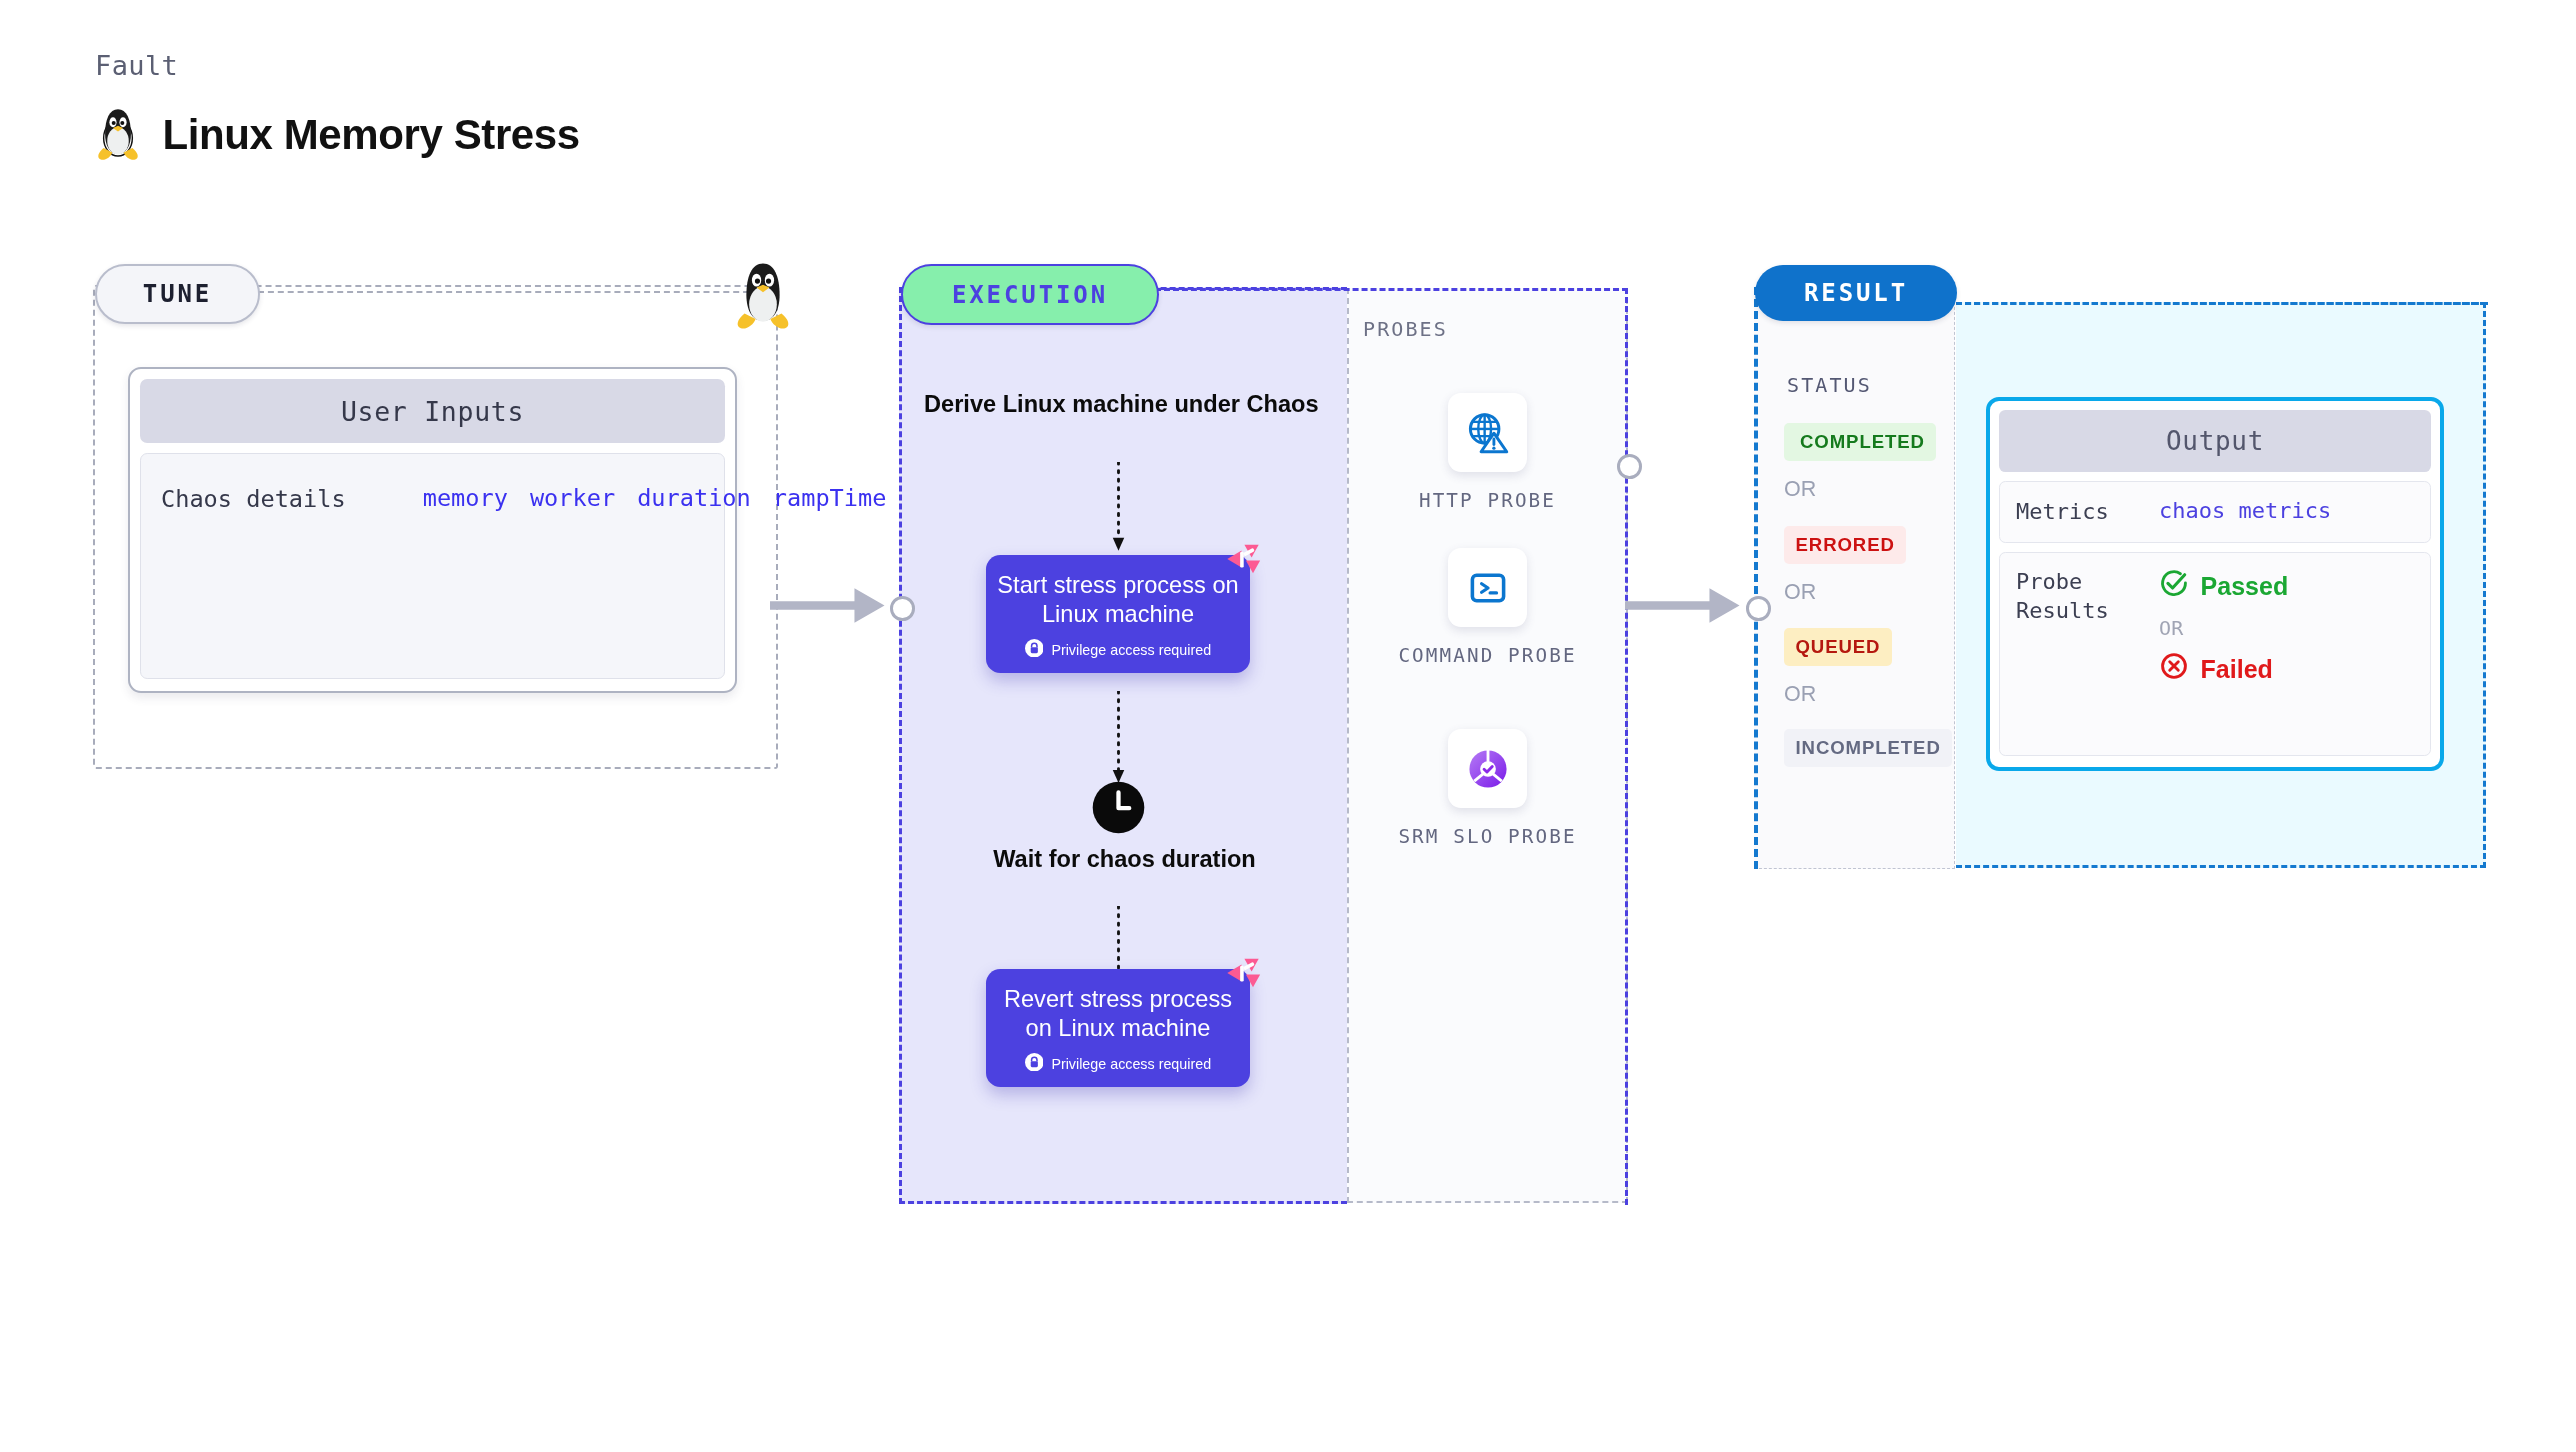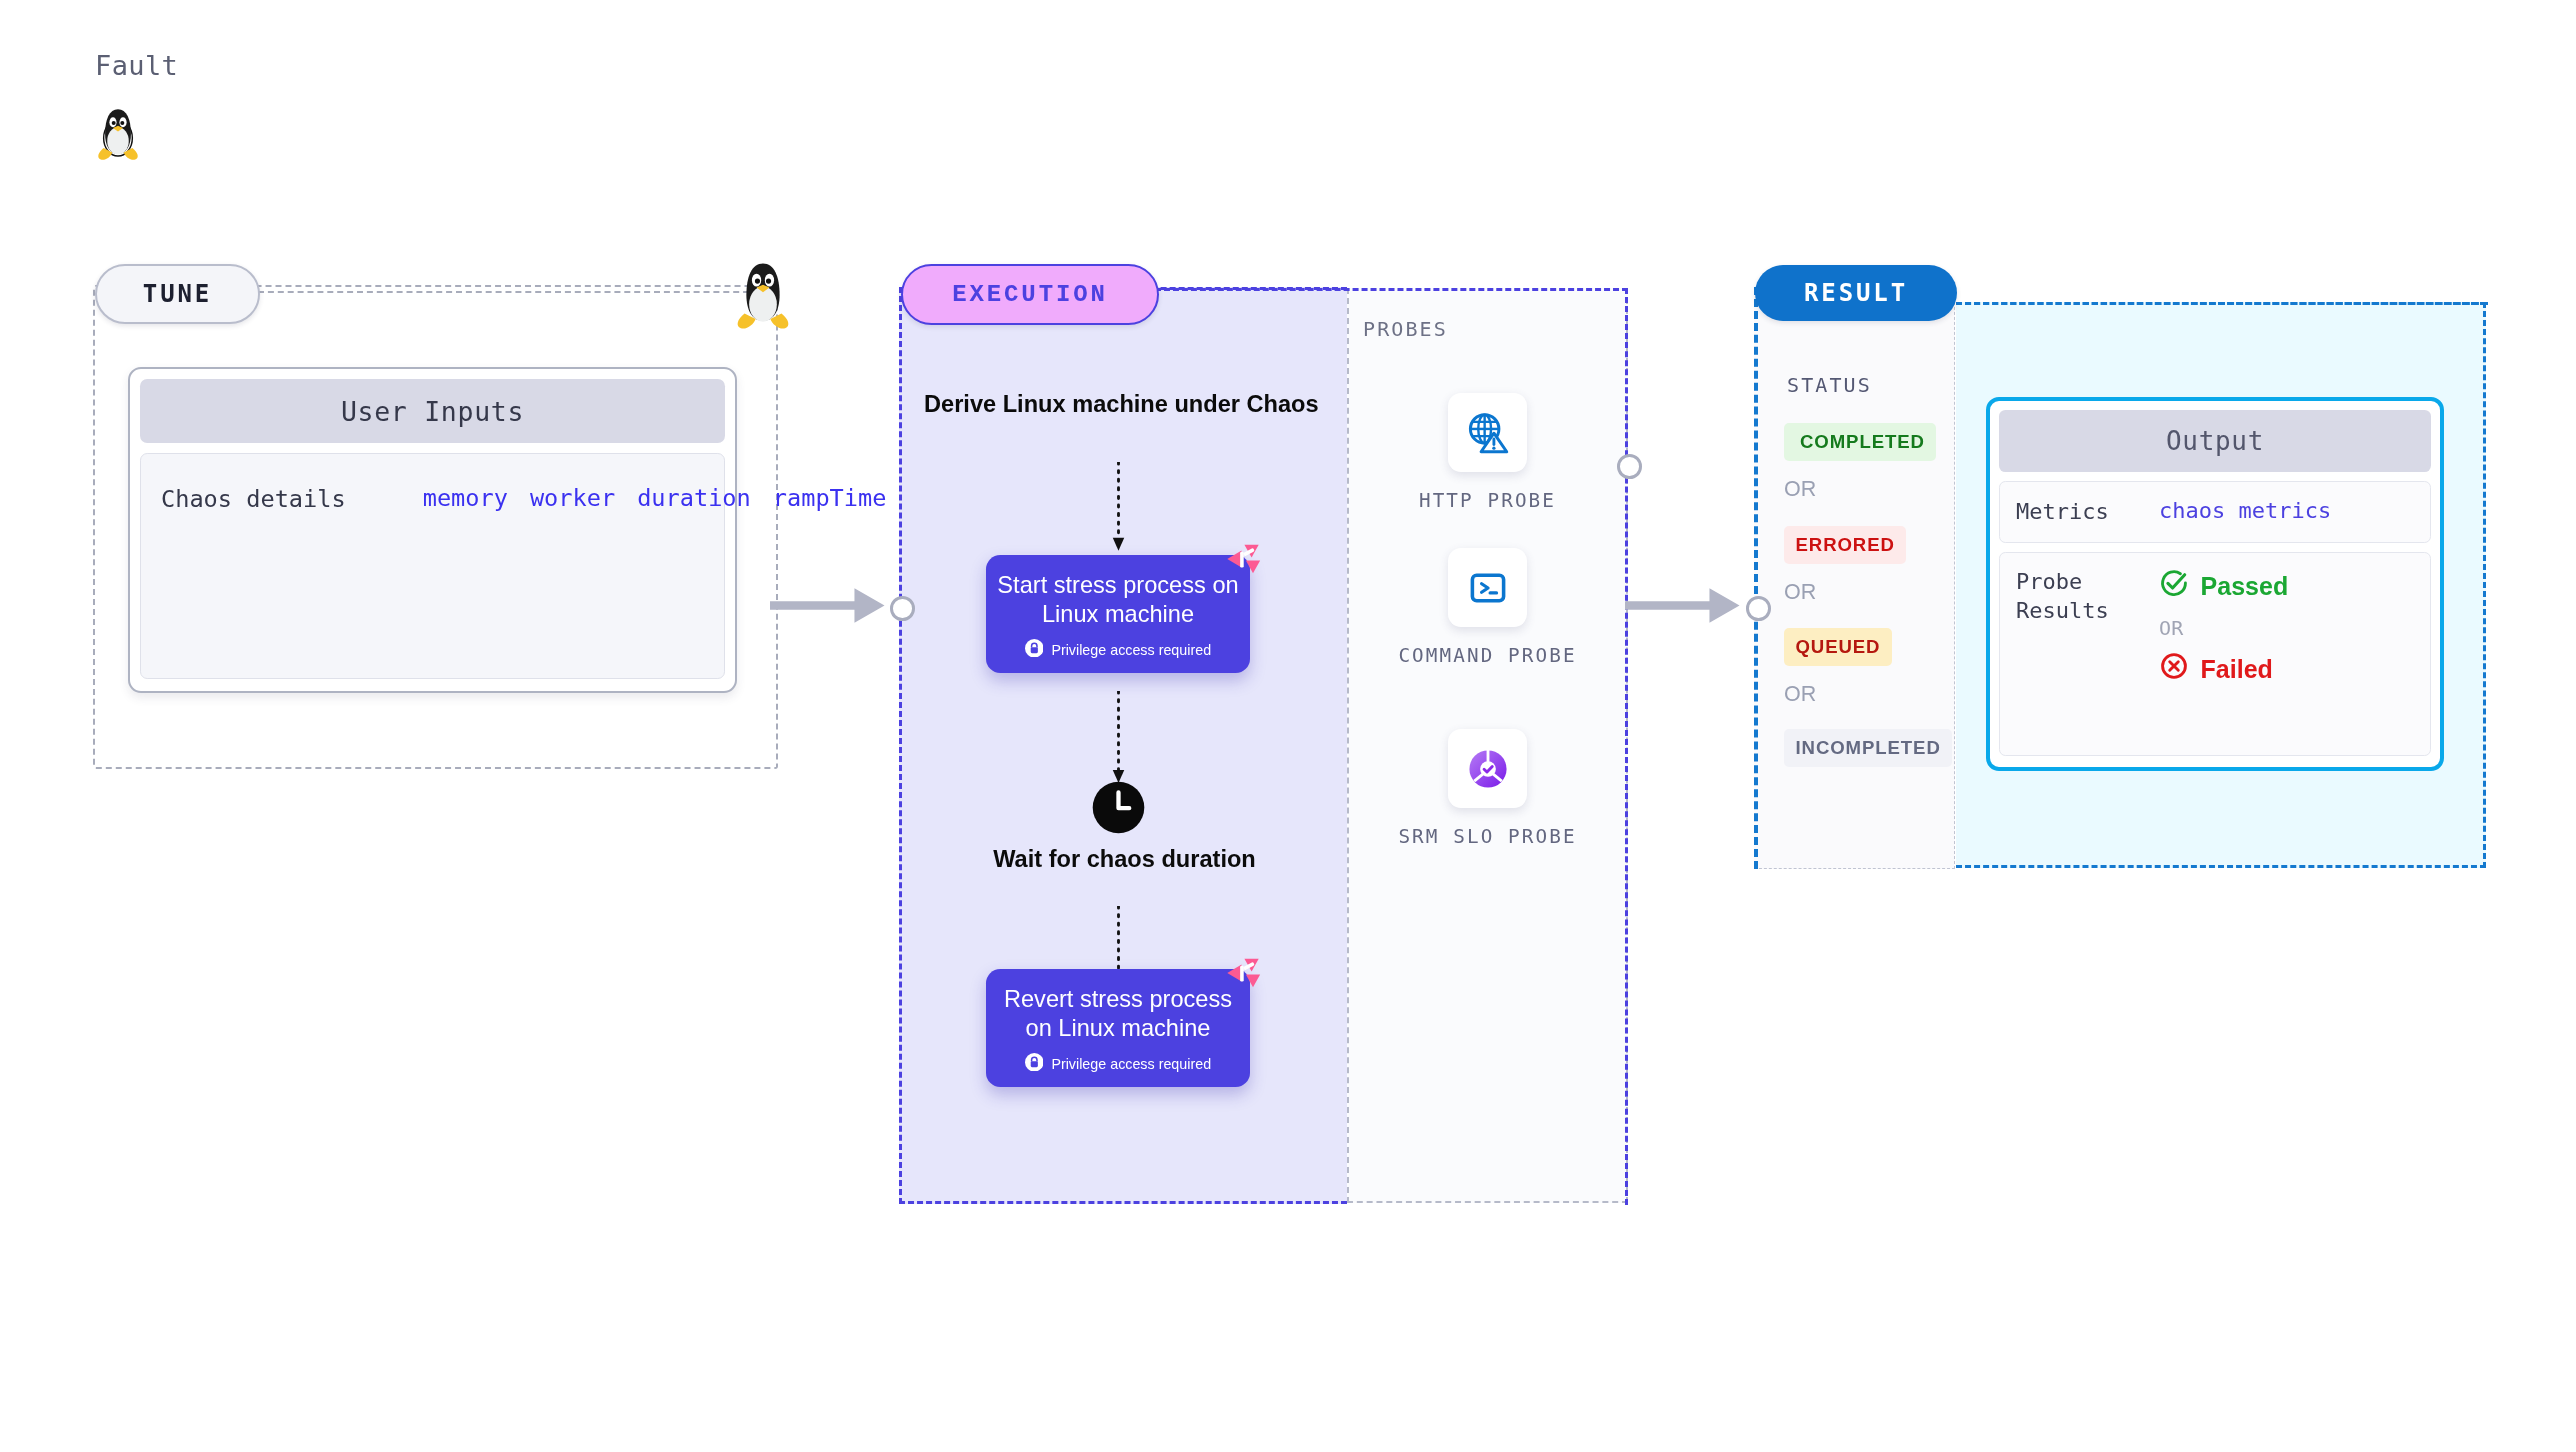--- a/index.html
+++ b/index.html
@@ -114,24 +114,23 @@
   #execution-box {
     position: absolute;
     left: 899px; top: 287px; width: 448px; height: 917px;
     background: #e6e6fb;
     border: 3.6px dashed #4c41e0;
     border-right: none;
     box-sizing: border-box;
   }
   #execution-badge {
     left: 901px; top: 264px; width: 254px; height: 57px;
-    background: #f0abfc; color: #4c41e0;
+    background: #86efac; color: #4c41e0;
     border: 2.9px solid #4c41e0;
     font-size: 24px;
-    font-family: Liberation Mono, monospace;
   }
   #execution-top-dash {
     position: absolute; left: 1155px; top: 288px;
     width: 473px; height: 0;
     border-top: 3.6px dashed #4c41e0; z-index: 4;
   }
   #probes-box {
     position: absolute;
     left: 1347px; top: 288px; width: 281px; height: 915px;
     background: #fafbfd;
@@ -337,20 +336,21 @@
         <ellipse cx="32" cy="50" rx="15" ry="19" fill="#eef0f0"></ellipse>
         <ellipse cx="25" cy="24" rx="5" ry="7" fill="#ffffff"></ellipse>
         <ellipse cx="39" cy="24" rx="5" ry="7" fill="#ffffff"></ellipse>
         <circle cx="26" cy="25" r="2.8" fill="#111"></circle>
         <circle cx="38" cy="25" r="2.8" fill="#111"></circle>
         <path d="M25 32 L32 37 L39 32 L32 29 Z" fill="#f6c12a"></path>
         <path d="M12 60 C4 66 2 74 8 76 C14 78 22 72 24 66 Z" fill="#f6c12a"></path>
         <path d="M52 60 C60 66 62 74 56 76 C50 78 42 72 40 66 Z" fill="#f6c12a"></path>
       </svg>
     </span>
+    <span id="fault-title">Linux Memory Stress</span>
   </div>
 </div>
 
 <div id="tune-box"></div>
 <div id="tune-dashline"></div>
 <div id="tune-badge" class="phase-badge">TUNE</div>
 
 <div id="tune-penguin">
   <svg width="62" height="72" viewBox="0 0 64 78">
     <path d="M14 40 C14 20 20 6 32 6 C44 6 50 20 50 40 C50 56 44 68 32 68 C20 68 14 56 14 40Z" fill="#1b1b1b"></path>

